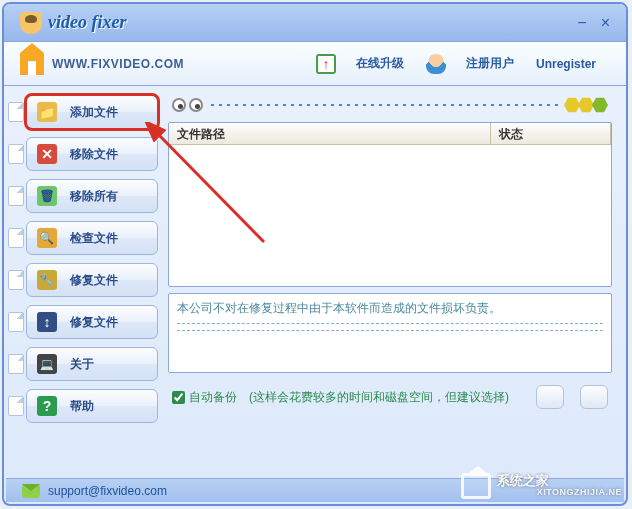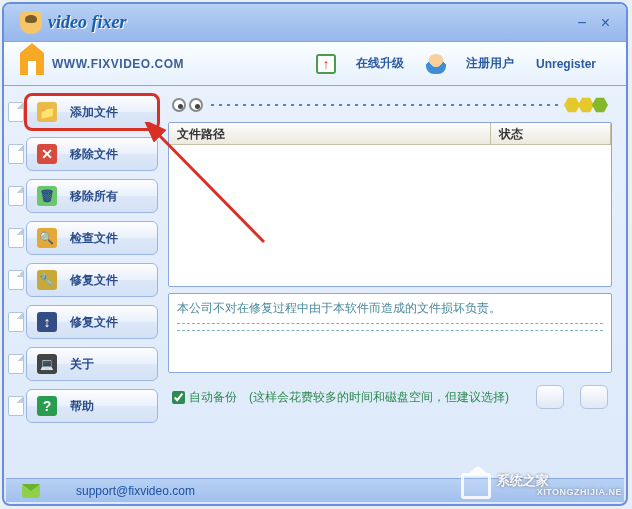--- a/index.html
+++ b/index.html
@@ -322,21 +322,20 @@
     bottom: 2px;
     left: 2px; right: 2px;
     height: 24px;
     background: linear-gradient(#b8d1f4, #a2c0ee);
     border-top: 1px solid #8aa8de;
     display: flex;
     align-items: center;
     padding: 0 16px;
     font-size: 12px;
     color: #1e52a0;
-    gap: 28px;
   }
   .mail-icon {
     width: 18px; height: 14px;
     background: #8fd04a;
     border-radius: 3px;
     position: relative;
     margin-right: 8px;
   }
   .mail-icon::before {
     content: "";

